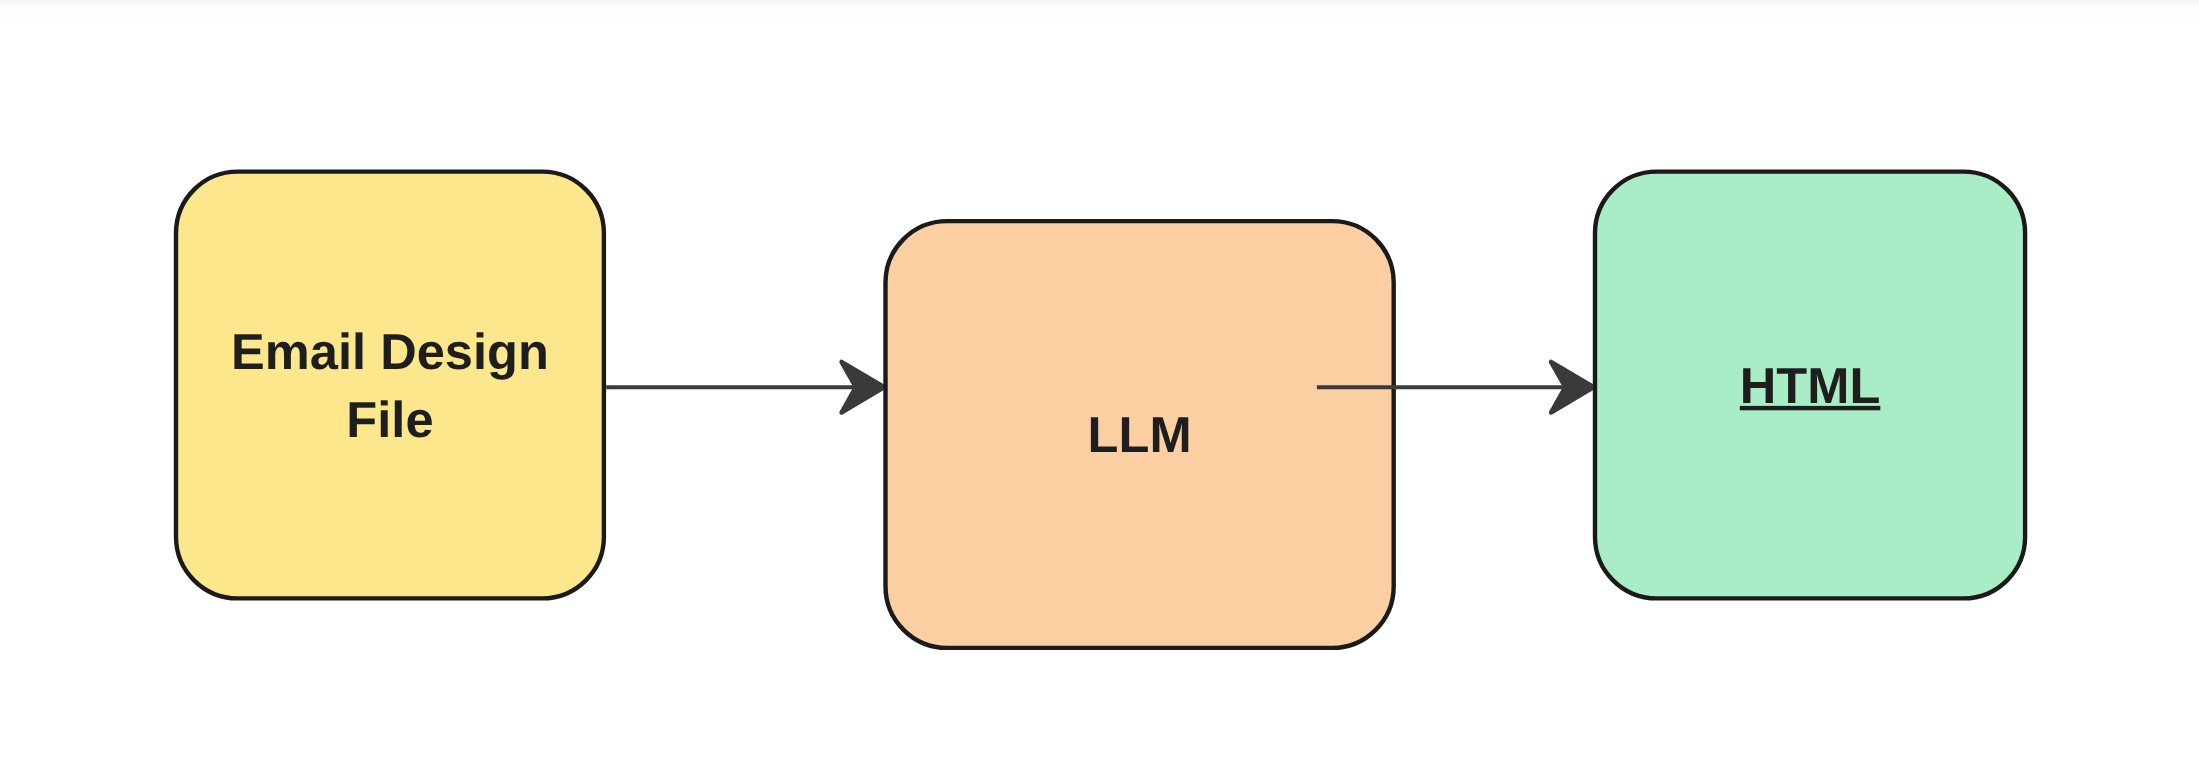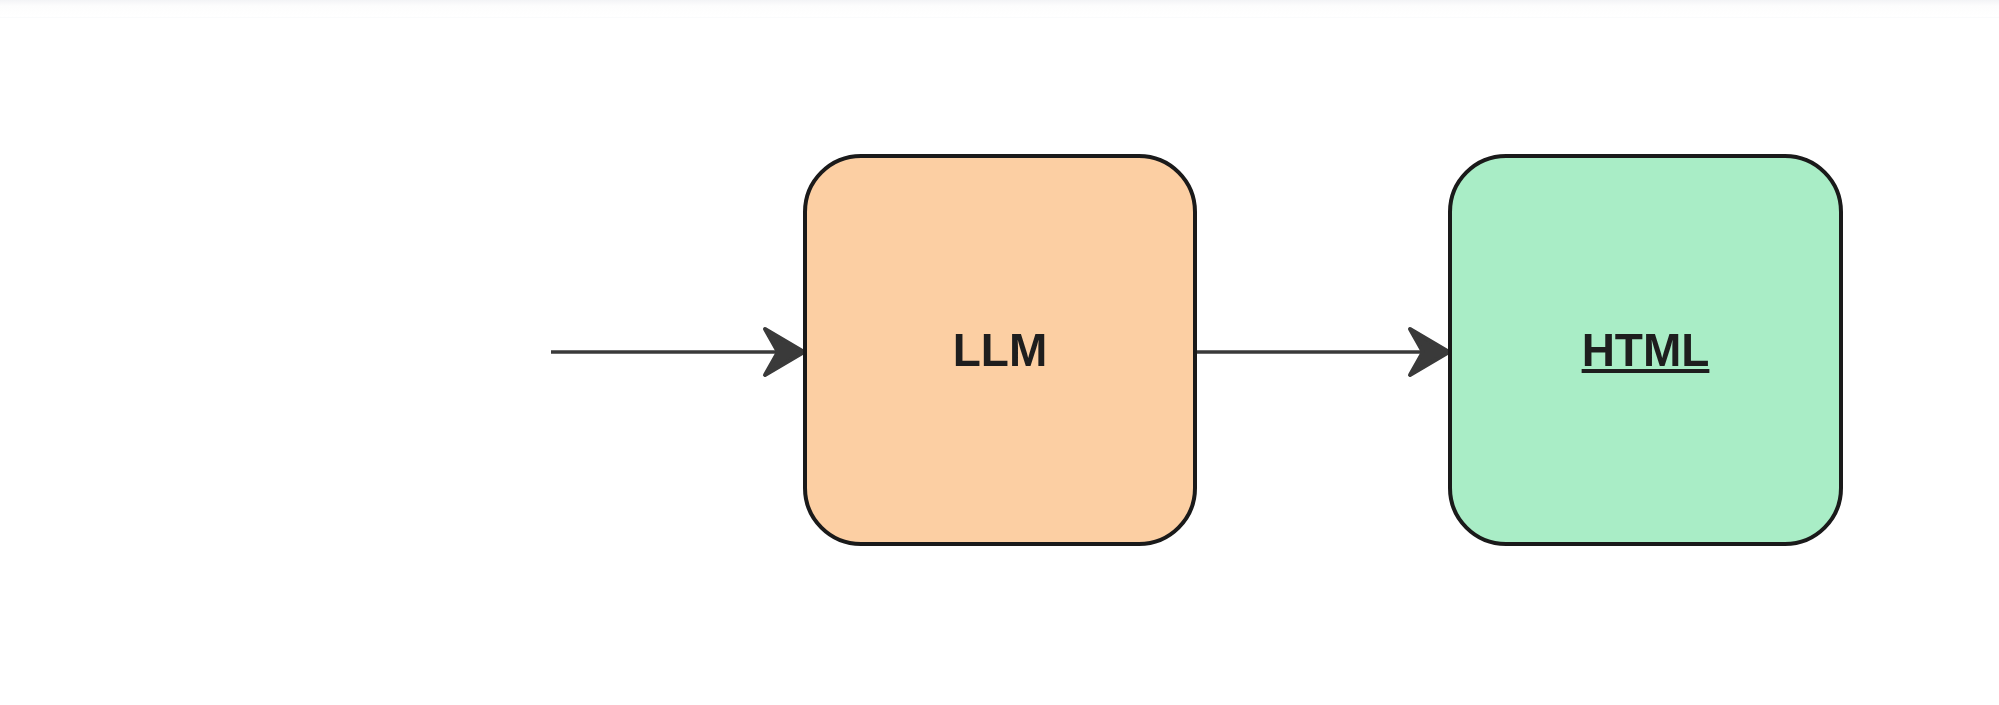--- a/index.html
+++ b/index.html
@@ -40,21 +40,21 @@
     align-items: center;
     justify-content: center;
     text-align: center;
     color: var(--text);
     font-size: 46px;
     font-weight: 700;
     line-height: 1.35;
     padding: 0 28px;
   }
   .node-email { left: 158px; width: 393px; background: var(--node-yellow); }
-  .node-llm   { left: 803px; width: 394px; background: var(--node-orange); }
+  .node-llm   { left: 803px; width: 466px; background: var(--node-orange); margin-top: 45px; }
   .node-html  { left: 1448px; width: 395px; background: var(--node-green); text-decoration: underline; }
   .arrow {
     position: absolute;
     top: 320px;
     height: 64px;
   }
   .arrow-1 { left: 551px;  width: 256px; }
   .arrow-2 { left: 1197px; width: 255px; }
   .arrow svg { display: block; width: 100%; height: 100%; }
   .arrow line {
@@ -68,20 +68,23 @@
     stroke-linejoin: round;
   }
 </style>
 </head>
 <body>
 
 <div class="canvas">
 
   <div class="top-edge"></div>
 
+  <div class="node node-email">
+    <span>Email Design File</span>
+  </div>
 
   <div class="arrow arrow-1">
     <svg viewBox="0 0 256 64" preserveAspectRatio="none">
       <line x1="0" y1="32" x2="230" y2="32"></line>
       <polygon points="253,32 214,9 227,32 214,55"></polygon>
     </svg>
   </div>
 
   <div class="node node-llm">
     <span>LLM</span>

